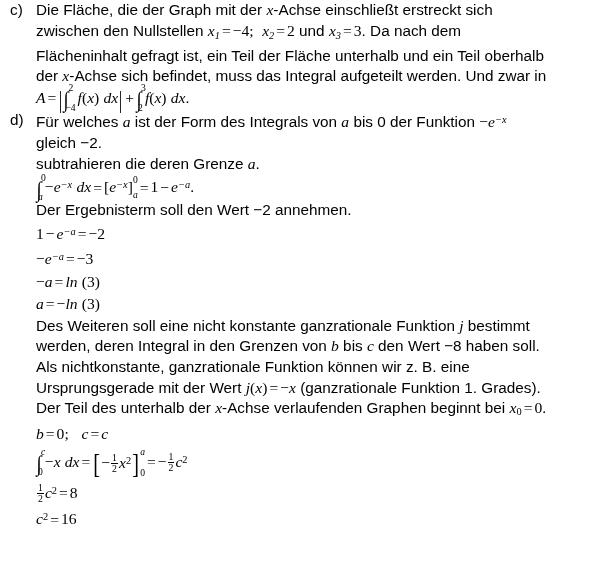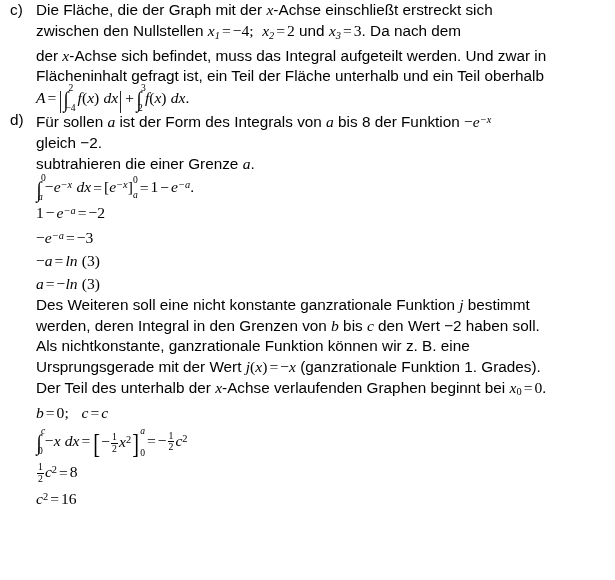--- a/index.html
+++ b/index.html
@@ -231,67 +231,68 @@
 <div class="page">
 
   <div class="item">
     <div class="marker">c)</div>
     <div class="body-col">
 
       <div class="ln"><span>Die Fläche, die der Graph mit der </span><span class="mi">x</span><span>-Achse einschließt erstreckt sich</span></div>
 
       <div class="ln"><span>zwischen den Nullstellen </span><span class="mi">x</span><span class="sub">1</span><span class="mo">=</span><span class="mn">−4</span><span class="mn">;</span>&nbsp;&nbsp;<span class="mi">x</span><span class="sub">2</span><span class="mo">=</span><span class="mn">2</span><span> und </span><span class="mi">x</span><span class="sub">3</span><span class="mo">=</span><span class="mn">3</span><span>. Da nach dem</span></div>
 
+      <div class="ln">Flächeninhalt gefragt ist, ein Teil der Fläche unterhalb und ein Teil oberhalb</div>
+
       <div class="ln"><span>der </span><span class="mi">x</span><span>-Achse sich befindet, muss das Integral aufgeteilt werden. Und zwar in</span></div>
-
-      <div class="ln">Flächeninhalt gefragt ist, ein Teil der Fläche unterhalb und ein Teil oberhalb</div>
 
       <div class="mathline">
         <span class="mi">A</span><span class="mo">=</span><span class="absbar">|</span><span class="intg"><span class="sym">∫</span><span class="lims"><span class="up upn">2</span><span class="lo lon">−4</span></span></span><span class="mi">f</span><span class="mn">(</span><span class="mi">x</span><span class="mn">)</span>&nbsp;<span class="mi">dx</span><span class="absbar">|</span><span class="mo">+</span><span class="intg"><span class="sym">∫</span><span class="lims"><span class="up upn">3</span><span class="lo lon">2</span></span></span><span class="mi">f</span><span class="mn">(</span><span class="mi">x</span><span class="mn">)</span>&nbsp;<span class="mi">dx</span><span class="mn">.</span>
       </div>
 
     </div>
   </div>
 
   <div class="item">
     <div class="marker">d)</div>
     <div class="body-col">
 
 
-      <div class="ln"><span>Für sollen </span><span class="mi">a</span><span> ist der Form des Integrals von </span><span class="mi">a</span><span> bis 8 der Funktion </span><span class="mn">−</span><span class="mi">e</span><span class="sup">−x</span></div>
+      <div class="ln"><span>Für welches </span><span class="mi">a</span><span> ist der Form des Integrals von </span><span class="mi">a</span><span> bis 0 der Funktion </span><span class="mn">−</span><span class="mi">e</span><span class="sup">−x</span></div>
 
       <div class="ln">gleich −2.</div>
 
 
-      <div class="ln"><span>subtrahieren die einer Grenze </span><span class="mi">a</span><span>.</span></div>
+      <div class="ln"><span>subtrahieren die deren Grenze </span><span class="mi">a</span><span>.</span></div>
 
       <div class="mathline">
         <span class="intg"><span class="sym">∫</span><span class="lims"><span class="up upn">0</span><span class="lo">a</span></span></span><span class="mn">−</span><span class="mi">e</span><span class="sup">−x</span>&nbsp;<span class="mi">dx</span><span class="mo">=</span><span class="mn">[</span><span class="mi">e</span><span class="sup">−x</span><span class="mn">]</span><span class="sbrk-lims"><span class="up">0</span><span class="lo">a</span></span><span class="mo">=</span><span class="mn">1</span><span class="mo">−</span><span class="mi">e</span><span class="sup">−a</span><span class="mn">.</span>
       </div>
 
+      <div class="ln">Der Ergebnisterm soll den Wert −2 annehmen.</div>
 
       <div class="mathline">
         <span class="mn">1</span><span class="mo">−</span><span class="mi">e</span><span class="sup">−a</span><span class="mo">=</span><span class="mn">−2</span>
       </div>
 
       <div class="mathline">
         <span class="mn">−</span><span class="mi">e</span><span class="sup">−a</span><span class="mo">=</span><span class="mn">−3</span>
       </div>
 
       <div class="mathline">
         <span class="mn">−</span><span class="mi">a</span><span class="mo">=</span><span class="mi">ln</span>&nbsp;<span class="mn">(</span><span class="mn">3</span><span class="mn">)</span>
       </div>
 
       <div class="mathline">
         <span class="mi">a</span><span class="mo">=</span><span class="mn">−</span><span class="mi">ln</span>&nbsp;<span class="mn">(</span><span class="mn">3</span><span class="mn">)</span>
       </div>
 
       <div class="ln"><span>Des Weiteren soll eine nicht konstante ganzrationale Funktion </span><span class="mi">j</span><span> bestimmt</span></div>
 
-      <div class="ln"><span>werden, deren Integral in den Grenzen von </span><span class="mi">b</span><span> bis </span><span class="mi">c</span><span> den Wert −2 haben soll.</span></div>
+      <div class="ln"><span>werden, deren Integral in den Grenzen von </span><span class="mi">b</span><span> bis </span><span class="mi">c</span><span> den Wert −8 haben soll.</span></div>
 
       <div class="ln">Als nichtkonstante, ganzrationale Funktion können wir z. B. eine</div>
 
       <div class="ln"><span>Ursprungsgerade mit der Wert </span><span class="mi">j</span><span class="mn">(</span><span class="mi">x</span><span class="mn">)</span><span class="mo">=</span><span class="mn">−</span><span class="mi">x</span><span> (ganzrationale Funktion 1. Grades).</span></div>
 
       <div class="ln"><span>Der Teil des unterhalb der </span><span class="mi">x</span><span>-Achse verlaufenden Graphen beginnt bei </span><span class="mi">x</span><span class="sub-up">0</span><span class="mo">=</span><span class="mn">0.</span></div>
 
 
       <div class="mathline">
         <span class="mi">b</span><span class="mo">=</span><span class="mn">0</span><span class="mn">;</span>&nbsp;&nbsp;&nbsp;<span class="mi">c</span><span class="mo">=</span><span class="mi">c</span>

